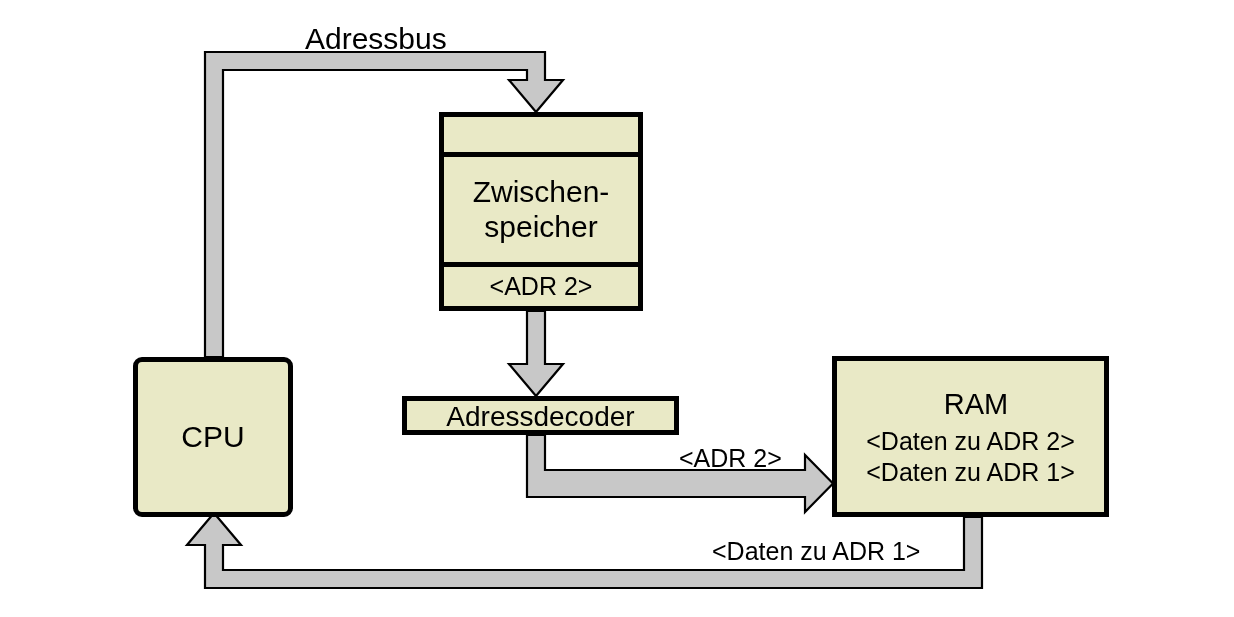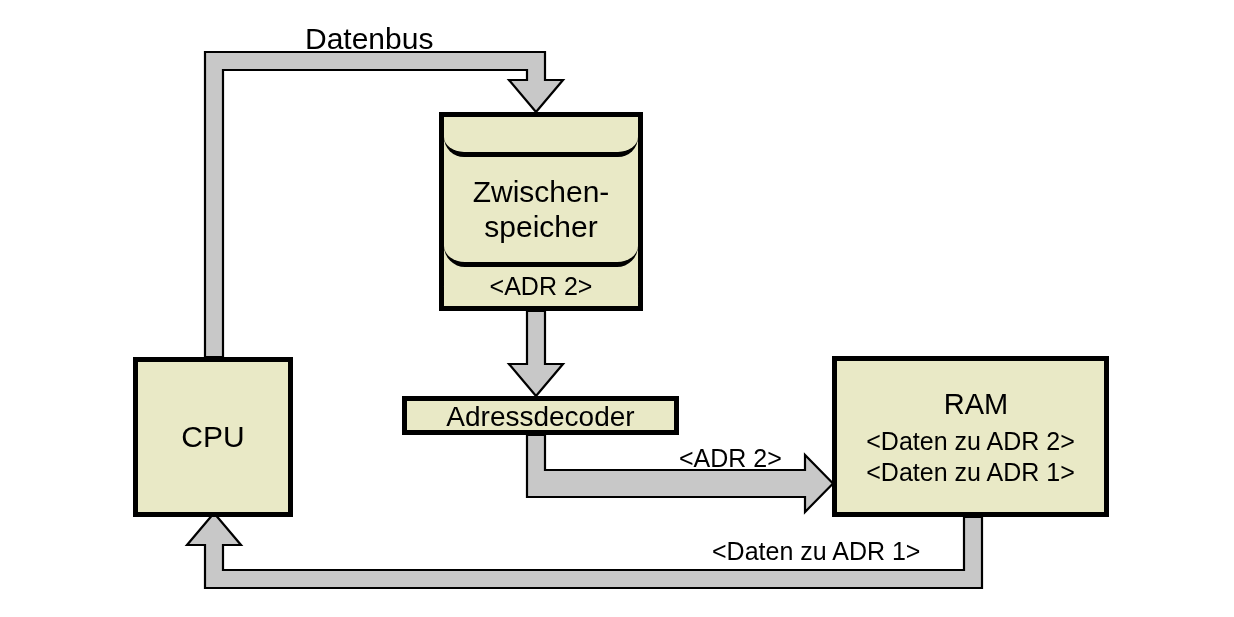--- a/index.html
+++ b/index.html
@@ -44,40 +44,40 @@
     line-height: 1.12;
     white-space: pre;
   }
 
   #cpu-box {
     left: 133px;
     top: 357px;
     width: 160px;
     height: 160px;
     justify-content: center;
+    border-radius: 9px;
   }
   #cpu-box .box-label { font-size: 30px; }
 
   #buffer-box {
     left: 439px;
     top: 112px;
     width: 204px;
     height: 199px;
     border-width: 5px;
     flex-direction: column;
     justify-content: flex-start;
   }
   .buffer-row {
     box-sizing: border-box;
     background: #e9e9c6;
     display: flex;
     align-items: center;
     justify-content: center;
     text-align: center;
-    border-radius: 21px;
   }
   #buffer-row-top {
     height: 40px;
     border-bottom: 5px solid #000000;
   }
   #buffer-row-mid {
     flex: 1 1 auto;
     border-bottom: 5px solid #000000;
     font-size: 30px;
     line-height: 1.15;
@@ -206,17 +206,17 @@
   <div class="box" id="decoder-box">
     <div class="box-label">Adressdecoder</div>
   </div>
 
   <div class="box" id="ram-box">
     <div class="box-label" id="ram-title">RAM</div>
     <div class="box-label" id="ram-line-1">&lt;Daten zu ADR 2&gt;</div>
     <div class="box-label" id="ram-line-2">&lt;Daten zu ADR 1&gt;</div>
   </div>
 
-  <div class="label" id="label-adressbus">Datenbus</div>
+  <div class="label" id="label-adressbus">Adressbus</div>
   <div class="label" id="label-adr2-bus">&lt;ADR 2&gt;</div>
   <div class="label" id="label-daten-adr1">&lt;Daten zu ADR 1&gt;</div>
 
 </div>
 
 </body></html>

